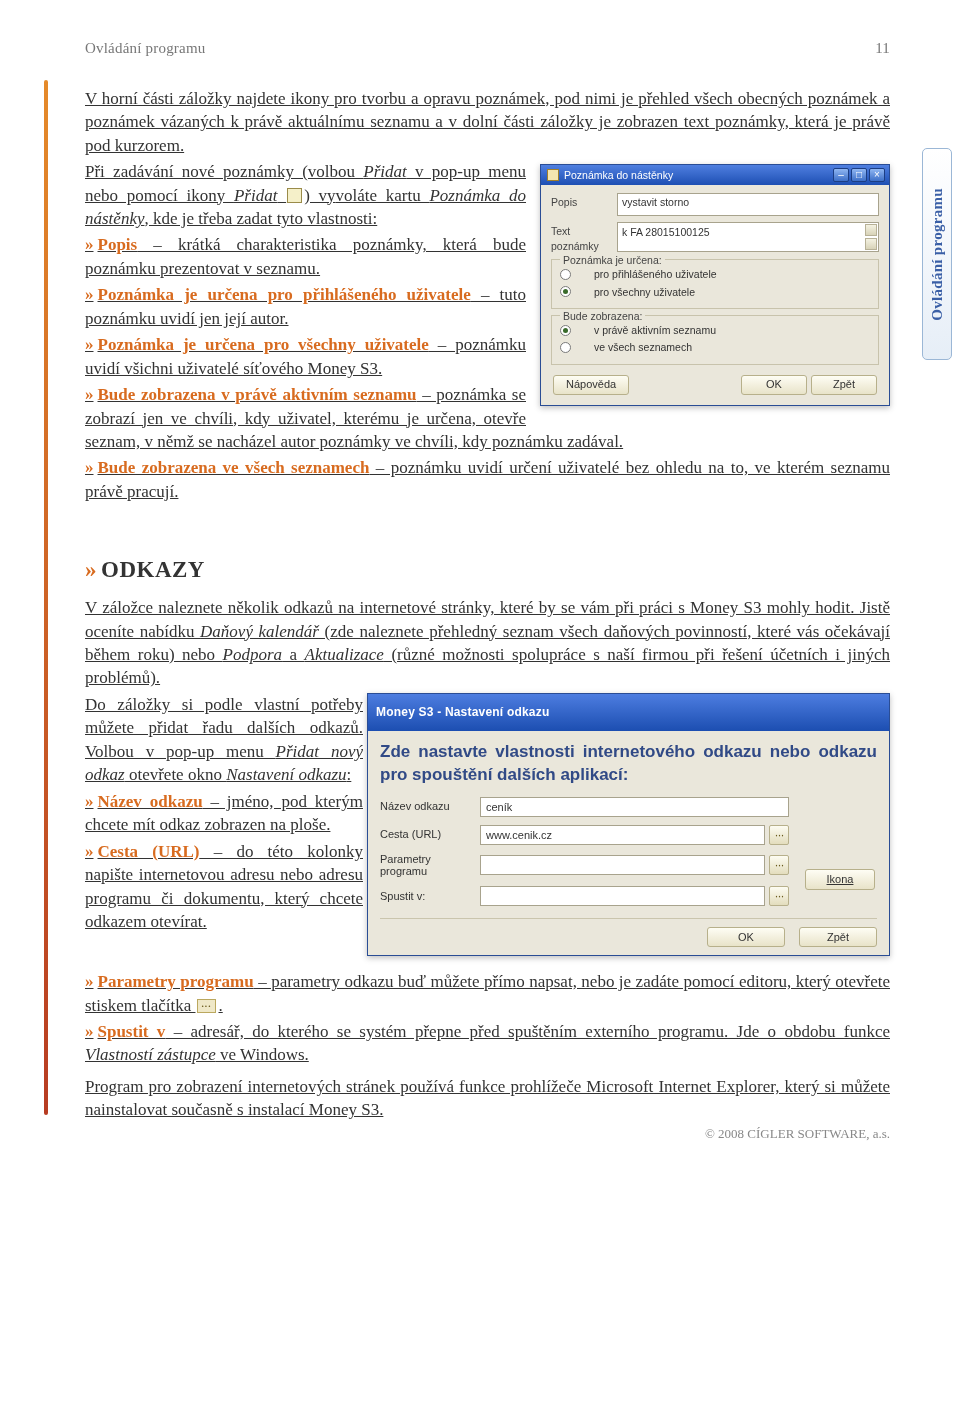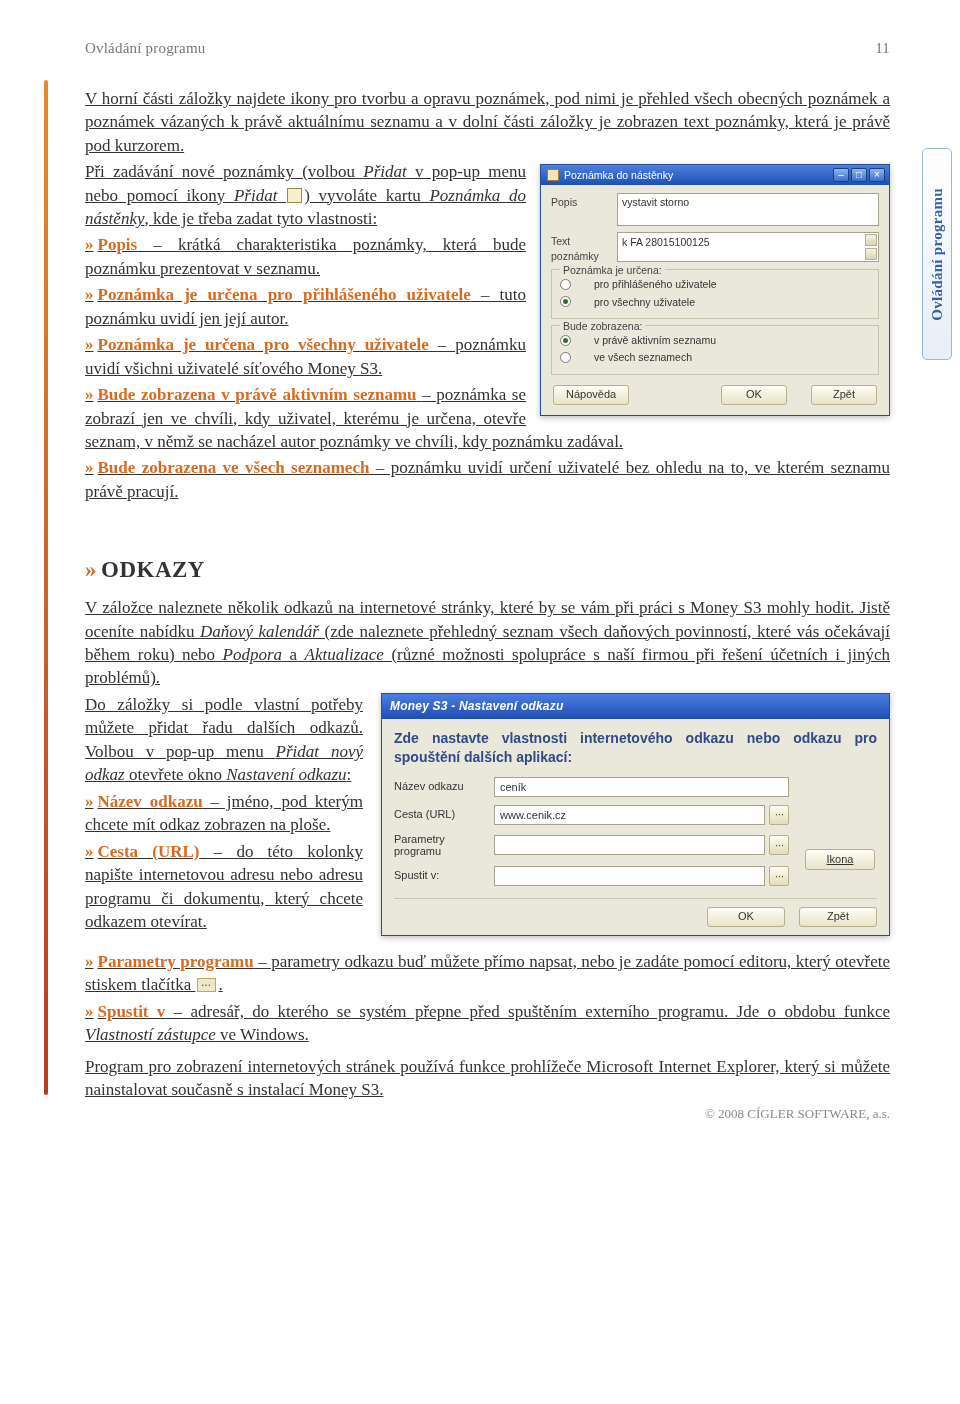--- a/index.html
+++ b/index.html
@@ -118,21 +118,21 @@
   .winctl { display:flex; gap:2px; }
   .winctl div{
     width:16px;height:14px;background:linear-gradient(#8fb6f2,#3d6fc8);
     border:1px solid #1c3e84;border-radius:2px;display:flex;align-items:center;justify-content:center;
     color:#fff;font-size:10px;line-height:1;
   }
   .win1-body { padding:8px 10px 4px; }
   .w1-row { display:flex; align-items:flex-start; gap:8px; margin-bottom:6px; }
   .w1-label { width:58px; color:#444; padding-top:2px;}
   .w1-input {
-    flex:1; height:33px; background:#fff; border:1px solid #a8a38d;
+    flex:1; height:23px; background:#fff; border:1px solid #a8a38d;
     padding:1px 4px; overflow:hidden; white-space:nowrap;
   }
   .w1-text {
     flex:1; height:30px; background:#fff; border:1px solid #a8a38d;
     position:relative; padding:2px 14px 0 4px;
   }
   .w1-text .sb{
     position:absolute;right:1px;top:1px;width:12px;height:12px;
     background:linear-gradient(#f4f2e2,#d8d3b8);border:1px solid #b7b197;
   }
@@ -143,48 +143,48 @@
   }
   .w1-group-title{
     position:absolute; top:-7px; left:8px; background:#eae7db; padding:0 3px; color:#444;
   }
   .w1-opt{ display:flex; align-items:center; gap:23px; margin:3px 0;}
   .radio{
     width:11px;height:11px;border:1px solid #7a7a7a;border-radius:50%;background:#fff;
     display:inline-flex;align-items:center;justify-content:center;flex:0 0 auto;
   }
   .radio.sel::after{content:"";width:5px;height:5px;border-radius:50%;background:#3a6b2b;}
-  .w1-btns{display:flex;gap:24px;align-items:center;padding:4px 2px 6px;}
+  .w1-btns{display:flex;gap:4px;align-items:center;padding:4px 2px 6px;}
   .w1-btns .spacer{flex:1}
   .xpbtn{
     height:20px;min-width:66px;padding:0 12px;
     background:linear-gradient(#fefdf4,#e8e3c9);
     border:1px solid #b7b08b;border-radius:3px;
     display:inline-flex;align-items:center;justify-content:center;
     font-family:Tahoma,Arial,sans-serif;font-size:11px;color:#333;
   }
   .clearfix::after{content:"";display:block;clear:both;}
 
   
-  .row2{ display:flex; gap:18px; align-items:flex-start; }
+  .row2{ display:flex; gap:4px; align-items:flex-start; }
   .col-left{ flex: 0 0 278px; text-align:justify;}
   .win2{
     flex:1;
     font-family:Tahoma,Arial,sans-serif;font-size:11px;
     border:1px solid #2a4d95;background:#eae7db;
     box-shadow:0 2px 6px rgba(0,0,0,.25);
     margin-bottom:8px;
   }
   .titlebar2{
-    height:25px;background:linear-gradient(#4d7de0,#1c4eb1);
+    height:37px;background:linear-gradient(#4d7de0,#1c4eb1);
     color:#fff;display:flex;align-items:center;padding:0 8px;font-weight:600;
-    font-size:12px;letter-spacing:.2px;font-style:italic;
+    font-size:12px;letter-spacing:.2px;
   }
   .win2-body{padding:10px 12px 8px;}
-  .w2-intro{color:#314a86;font-weight:600;line-height:1.35;margin-bottom:10px;font-size:14px;}
+  .w2-intro{color:#314a86;font-weight:600;line-height:1.35;margin-bottom:10px;font-size:17px;}
   .w2-row{display:flex;align-items:center;gap:10px;margin-bottom:8px;}
   .w2-label{width:90px;color:#333;}
   .w2-field{
     flex:1;display:flex;align-items:center;
   }
   .w2-input{
     flex:1;height:20px;background:#fff;border:1px solid #a8a38d;padding:2px 5px;
   }
   .w2-pick{
     width:20px;height:20px;background:linear-gradient(#fdfcf2,#e3ddbd);

